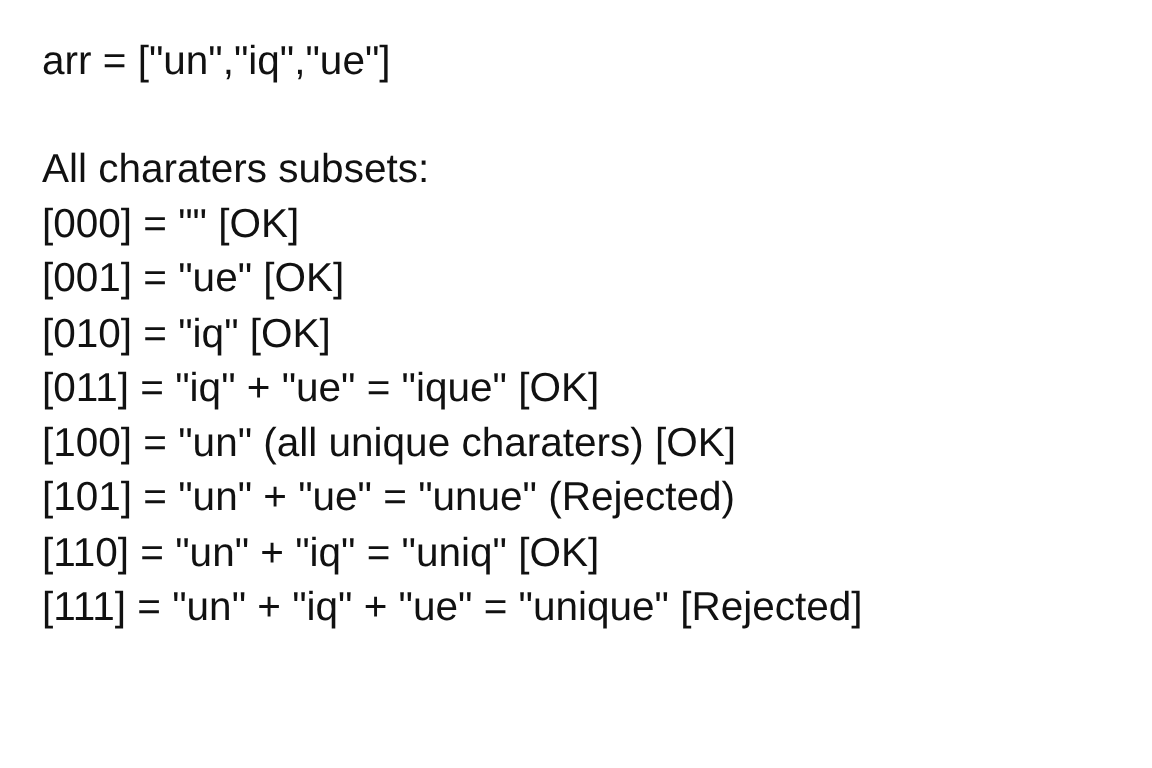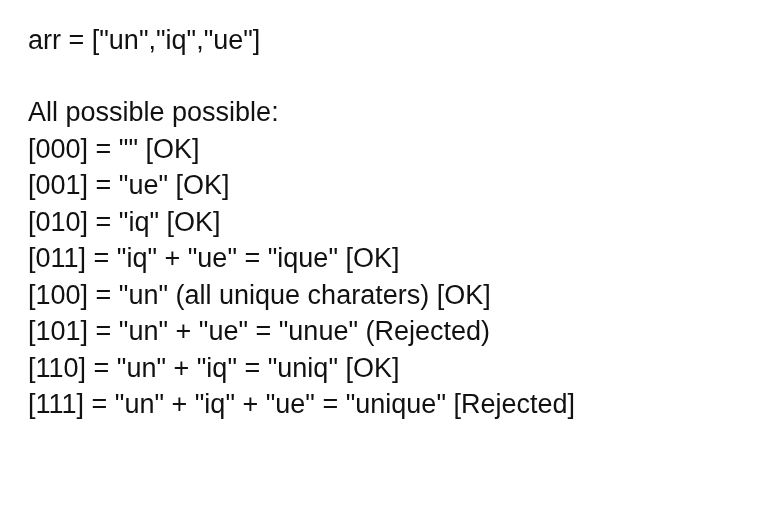--- a/index.html
+++ b/index.html
@@ -14,21 +14,21 @@
       line-height: 1.35;
     }
     .line { white-space: pre; }
     .gap  { height: 36px; }
   </style>
 </head>
 <body>
 
 <div class="line">arr = ["un","iq","ue"]</div>
 <div class="gap"></div>
-<div class="line">All possible possible:</div>
+<div class="line">All charaters subsets:</div>
 <div class="line">[000] = "" [OK]</div>
 <div class="line">[001] = "ue" [OK]</div>
 <div class="line">[010] = "iq" [OK]</div>
 <div class="line">[011] = "iq" + "ue" = "ique" [OK]</div>
 <div class="line">[100] = "un" (all unique charaters) [OK]</div>
 <div class="line">[101] = "un" + "ue" = "unue" (Rejected)</div>
 <div class="line">[110] = "un" + "iq" = "uniq" [OK]</div>
 <div class="line">[111] = "un" + "iq" + "ue" = "unique" [Rejected]</div>
 
 </body></html>

